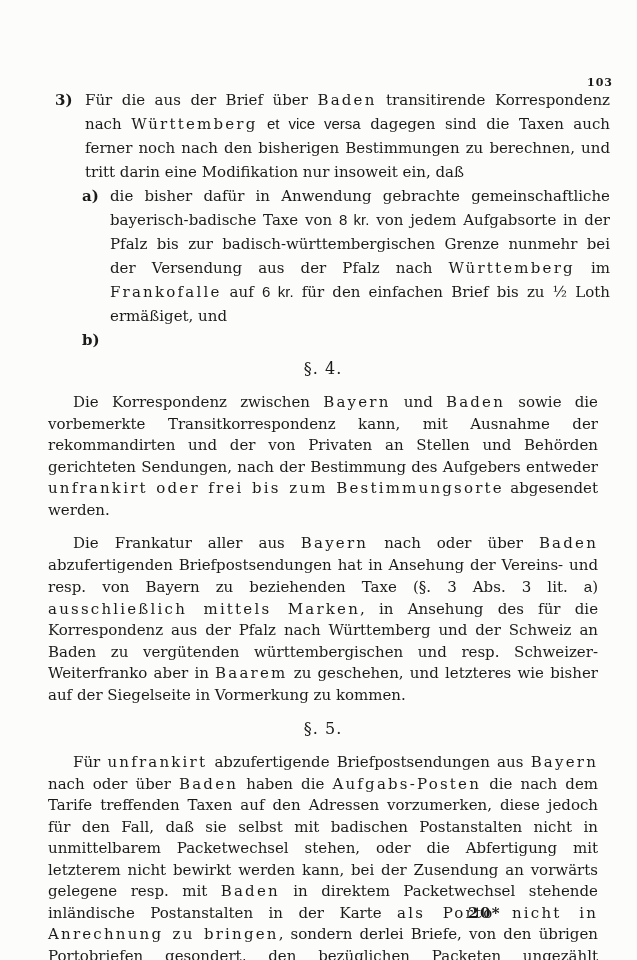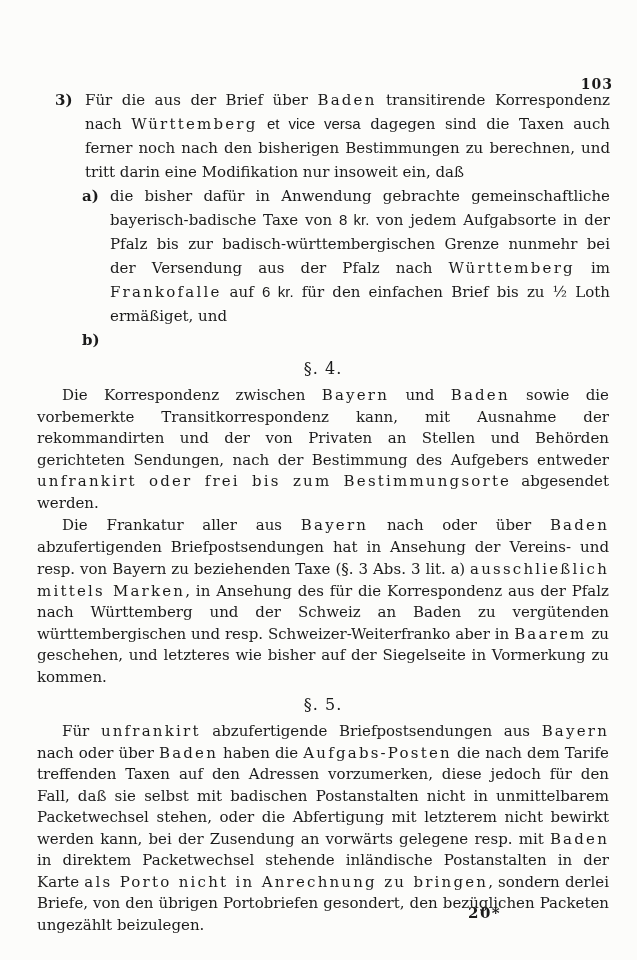--- a/index.html
+++ b/index.html
@@ -15,21 +15,21 @@
     position: relative;
     width: 637px;
     height: 960px;
     padding: 88px 27px 0 36px;
     box-sizing: border-box;
   }
   .page-number {
     position: absolute;
     top: 76px;
     right: 24px;
-    font-size: 14px;
+    font-size: 11px;
     font-weight: bold;
     letter-spacing: 1px;
   }
   .li {
     display: flex;
     font-size: 15px;
     line-height: 24px;
   }
   .li .marker {
     font-weight: bold;
@@ -43,21 +43,21 @@
   }
   .sec-head {
     font-size: 16px;
     font-weight: normal;
     text-align: center;
     margin: 6px 0 5px 0;
     line-height: 22px;
     letter-spacing: 1px;
   }
   .para {
-    margin: 1px;
+    margin: 12px;
     font-size: 15px;
     line-height: 21.5px;
     text-align: justify;
     text-indent: 25px;
   }
   .sp { letter-spacing: 2.2px; }
   .lat { font-family: Liberation Sans, sans-serif; }
   .signature-mark {
     position: absolute;
     top: 904px;

